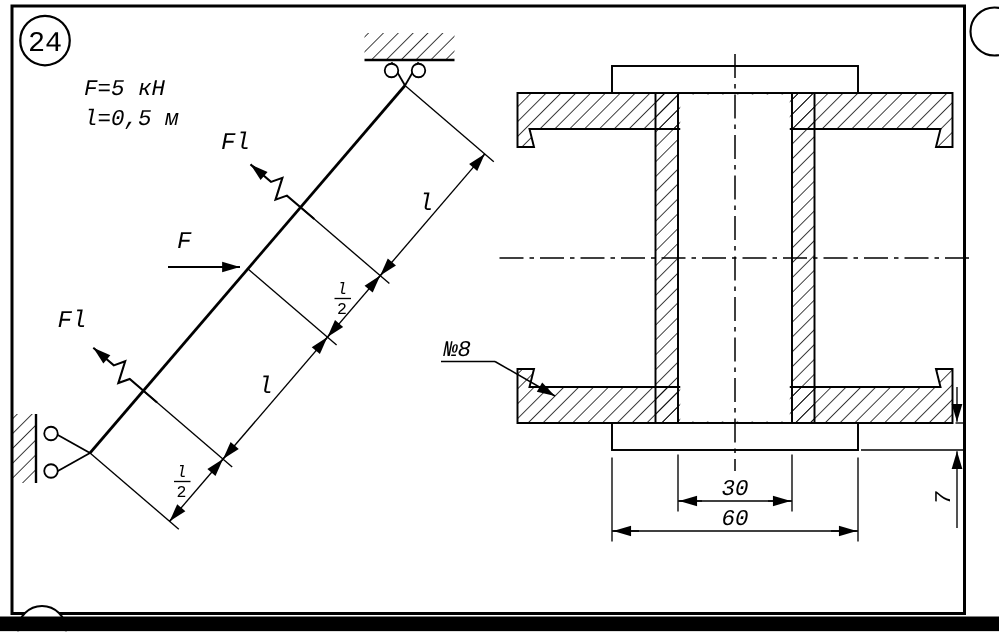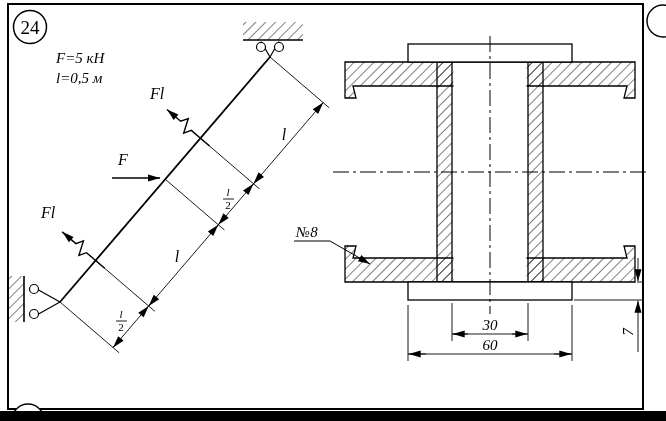--- a/index.html
+++ b/index.html
@@ -1,17 +1,17 @@
 <!DOCTYPE html>
 <html><head>
 <meta charset="utf-8">
 <style>
   html,body{margin:0;padding:0;background:#fff;}
   #stage{position:relative;width:666px;height:421px;background:#fff;overflow:hidden;
-         font-family:Liberation Serif, serif;}
+         font-family:Liberation Mono, monospace;}
   svg{display:block}
   text{fill:#000;}
   .ital{font-style:italic;}
 </style>
 </head>
 <body>
 
 <div id="stage">
 <svg width="666" height="421" viewBox="0 0 666 421">
   <defs>

